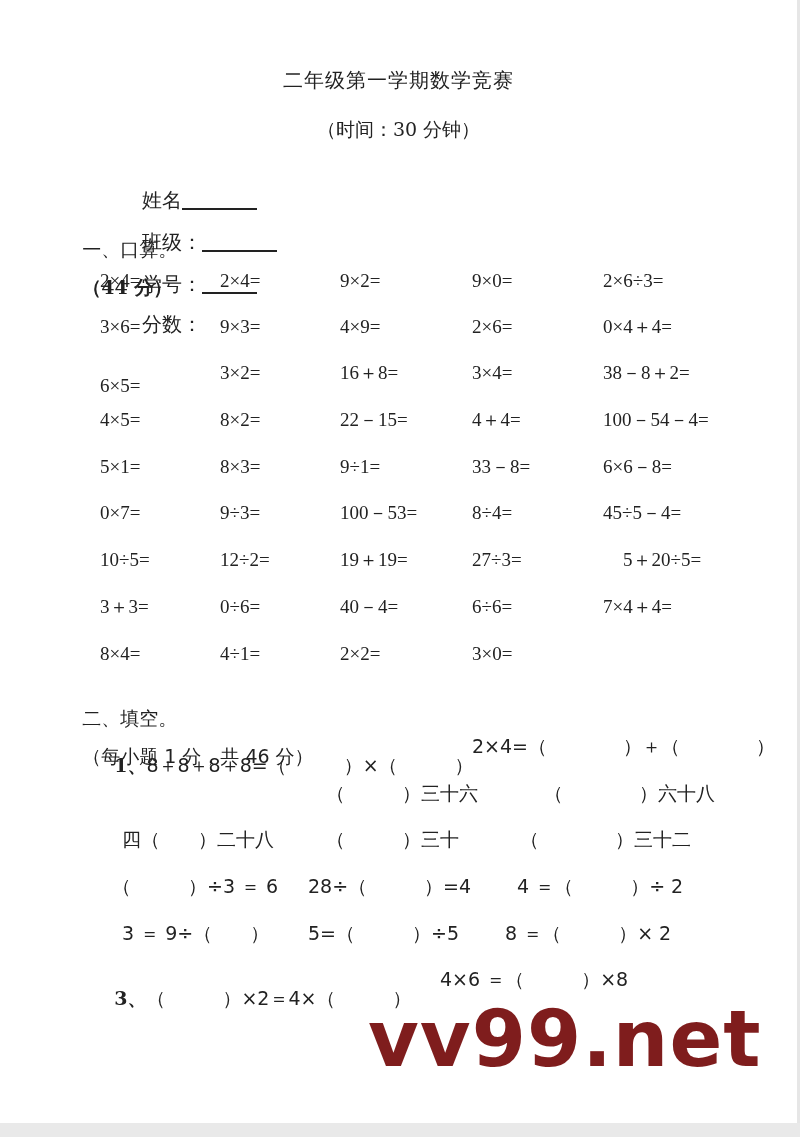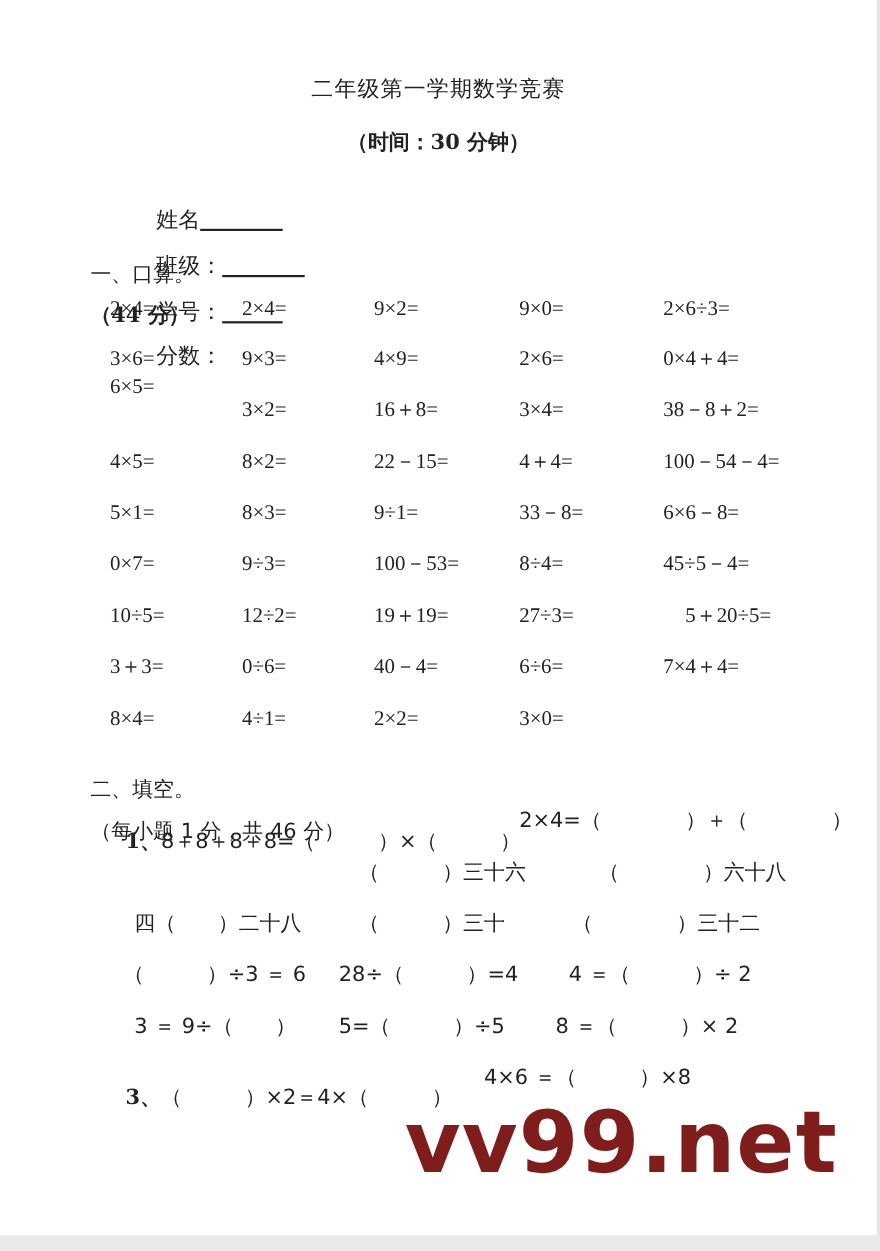--- a/index.html
+++ b/index.html
@@ -6,21 +6,21 @@
     body {
       width: 800px; height: 1137px; position: relative; overflow: hidden;
       background: #ffffff; color: #222222;
       font-family: "DejaVu Serif", "Liberation Serif", serif;
     }
     .page { position: absolute; left: 0; top: 0; width: 797px; height: 1123px; background: #fff; }
     .edge-right { position: absolute; left: 797px; top: 0; width: 3px; height: 1137px; background: #e6e6e6; }
     .edge-bottom { position: absolute; left: 0; top: 1123px; width: 800px; height: 14px; background: #e9e9e9; }
     .abs { position: absolute; white-space: pre; line-height: 1; }
     .title { font-size: 20px; left: 0; width: 797px; text-align: center; top: 70px; letter-spacing: 1px; font-family: "DejaVu Sans", "Liberation Sans", sans-serif; }
-    .subtitle { font-size: 19px; left: 0; width: 797px; text-align: center; top: 120px; font-weight: bold; }
+    .subtitle { font-size: 19px; left: 0; width: 797px; text-align: center; top: 120px; font-weight: normal; }
     .info { font-size: 20px; top: 168px; font-family: Liberation Serif, serif; }
     .blank-line { display: inline-block; border-bottom: 2px solid #222; vertical-align: bottom; height: 20px; }
     .section-head { font-size: 19px; font-family: "DejaVu Sans", "Liberation Sans", sans-serif; }
     .section-head .pts { font-weight: bold; font-family: "DejaVu Serif", "Liberation Serif", serif; }
     .calc { font-size: 19px; font-family: "Liberation Serif", "DejaVu Serif", serif; }
     .fill { font-size: 19px; font-family: "DejaVu Sans", "Liberation Sans", sans-serif; }
     .fill b { font-family: "DejaVu Serif", "Liberation Serif", serif; }
     .watermark {
       font-size: 78px; font-weight: bold; color: #7f1d1d; top: 1000px; left: 368px;
       font-family: "DejaVu Sans", "Liberation Sans", sans-serif; letter-spacing: 1px;
@@ -57,21 +57,21 @@
     <div class="abs calc" style="left:340px;top:271px">9×2=</div>
     <div class="abs calc" style="left:472px;top:271px">9×0=</div>
     <div class="abs calc" style="left:603px;top:271px">2×6÷3=</div>
 
     <div class="abs calc" style="left:100px;top:317px">3×6=</div>
     <div class="abs calc" style="left:220px;top:317px">9×3=</div>
     <div class="abs calc" style="left:340px;top:317px">4×9=</div>
     <div class="abs calc" style="left:472px;top:317px">2×6=</div>
     <div class="abs calc" style="left:603px;top:317px">0×4＋4=</div>
 
-    <div class="abs calc" style="left:100px;top:342px">6×5=</div>
+    <div class="abs calc" style="left:100px;top:376px">6×5=</div>
     <div class="abs calc" style="left:220px;top:363px">3×2=</div>
     <div class="abs calc" style="left:340px;top:363px">16＋8=</div>
     <div class="abs calc" style="left:472px;top:363px">3×4=</div>
     <div class="abs calc" style="left:603px;top:363px">38－8＋2=</div>
 
     <div class="abs calc" style="left:100px;top:410px">4×5=</div>
     <div class="abs calc" style="left:220px;top:410px">8×2=</div>
     <div class="abs calc" style="left:340px;top:410px">22－15=</div>
     <div class="abs calc" style="left:472px;top:410px">4＋4=</div>
     <div class="abs calc" style="left:603px;top:410px">100－54－4=</div>

